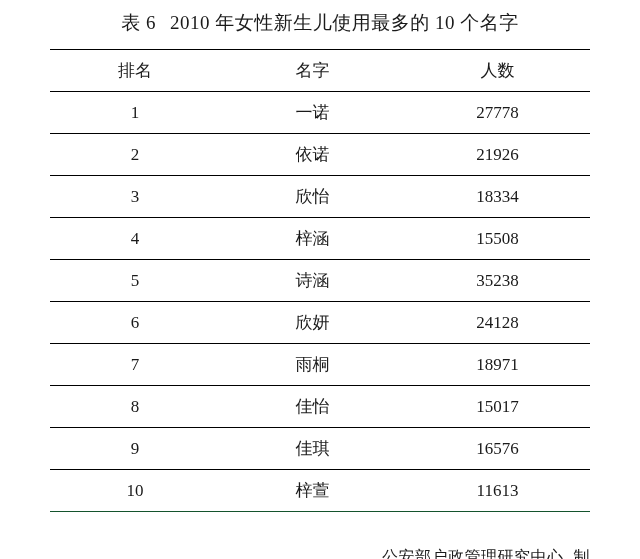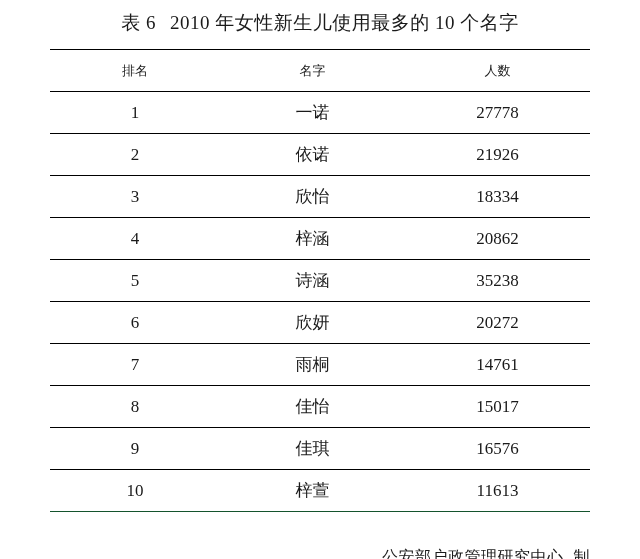--- a/index.html
+++ b/index.html
@@ -47,21 +47,21 @@
     font-size: 17px;
     height: 41px;
     line-height: 41px;
     padding: 0;
     border: none;
     border-bottom: 1px solid #000000;
   }
   table.names thead th {
     border-top: 1px solid #000000;
     border-bottom: 1px solid #000000;
-    font-size: 13px;
+    font-size: 17px;
     margin-top: 24px;
   }
   table.names tbody tr:last-child td {
     border-bottom: 1px solid #14532d;
   }
   .col-rank { width: 170px; }
   .col-name { width: 185px; }
   .col-count { width: 185px; }
   .num {
     font-family: "Liberation Serif", "DejaVu Serif", serif;
@@ -112,36 +112,36 @@
         <td class="num">21926</td>
       </tr>
       <tr>
         <td class="num">3</td>
         <td>欣怡</td>
         <td class="num">18334</td>
       </tr>
       <tr>
         <td class="num">4</td>
         <td>梓涵</td>
-        <td class="num">20862</td>
+        <td class="num">15508</td>
       </tr>
       <tr>
         <td class="num">5</td>
         <td>诗涵</td>
         <td class="num">35238</td>
       </tr>
       <tr>
         <td class="num">6</td>
         <td>欣妍</td>
-        <td class="num">20272</td>
+        <td class="num">24128</td>
       </tr>
       <tr>
         <td class="num">7</td>
         <td>雨桐</td>
-        <td class="num">14761</td>
+        <td class="num">18971</td>
       </tr>
       <tr>
         <td class="num">8</td>
         <td>佳怡</td>
         <td class="num">15017</td>
       </tr>
       <tr>
         <td class="num">9</td>
         <td>佳琪</td>
         <td class="num">16576</td>

